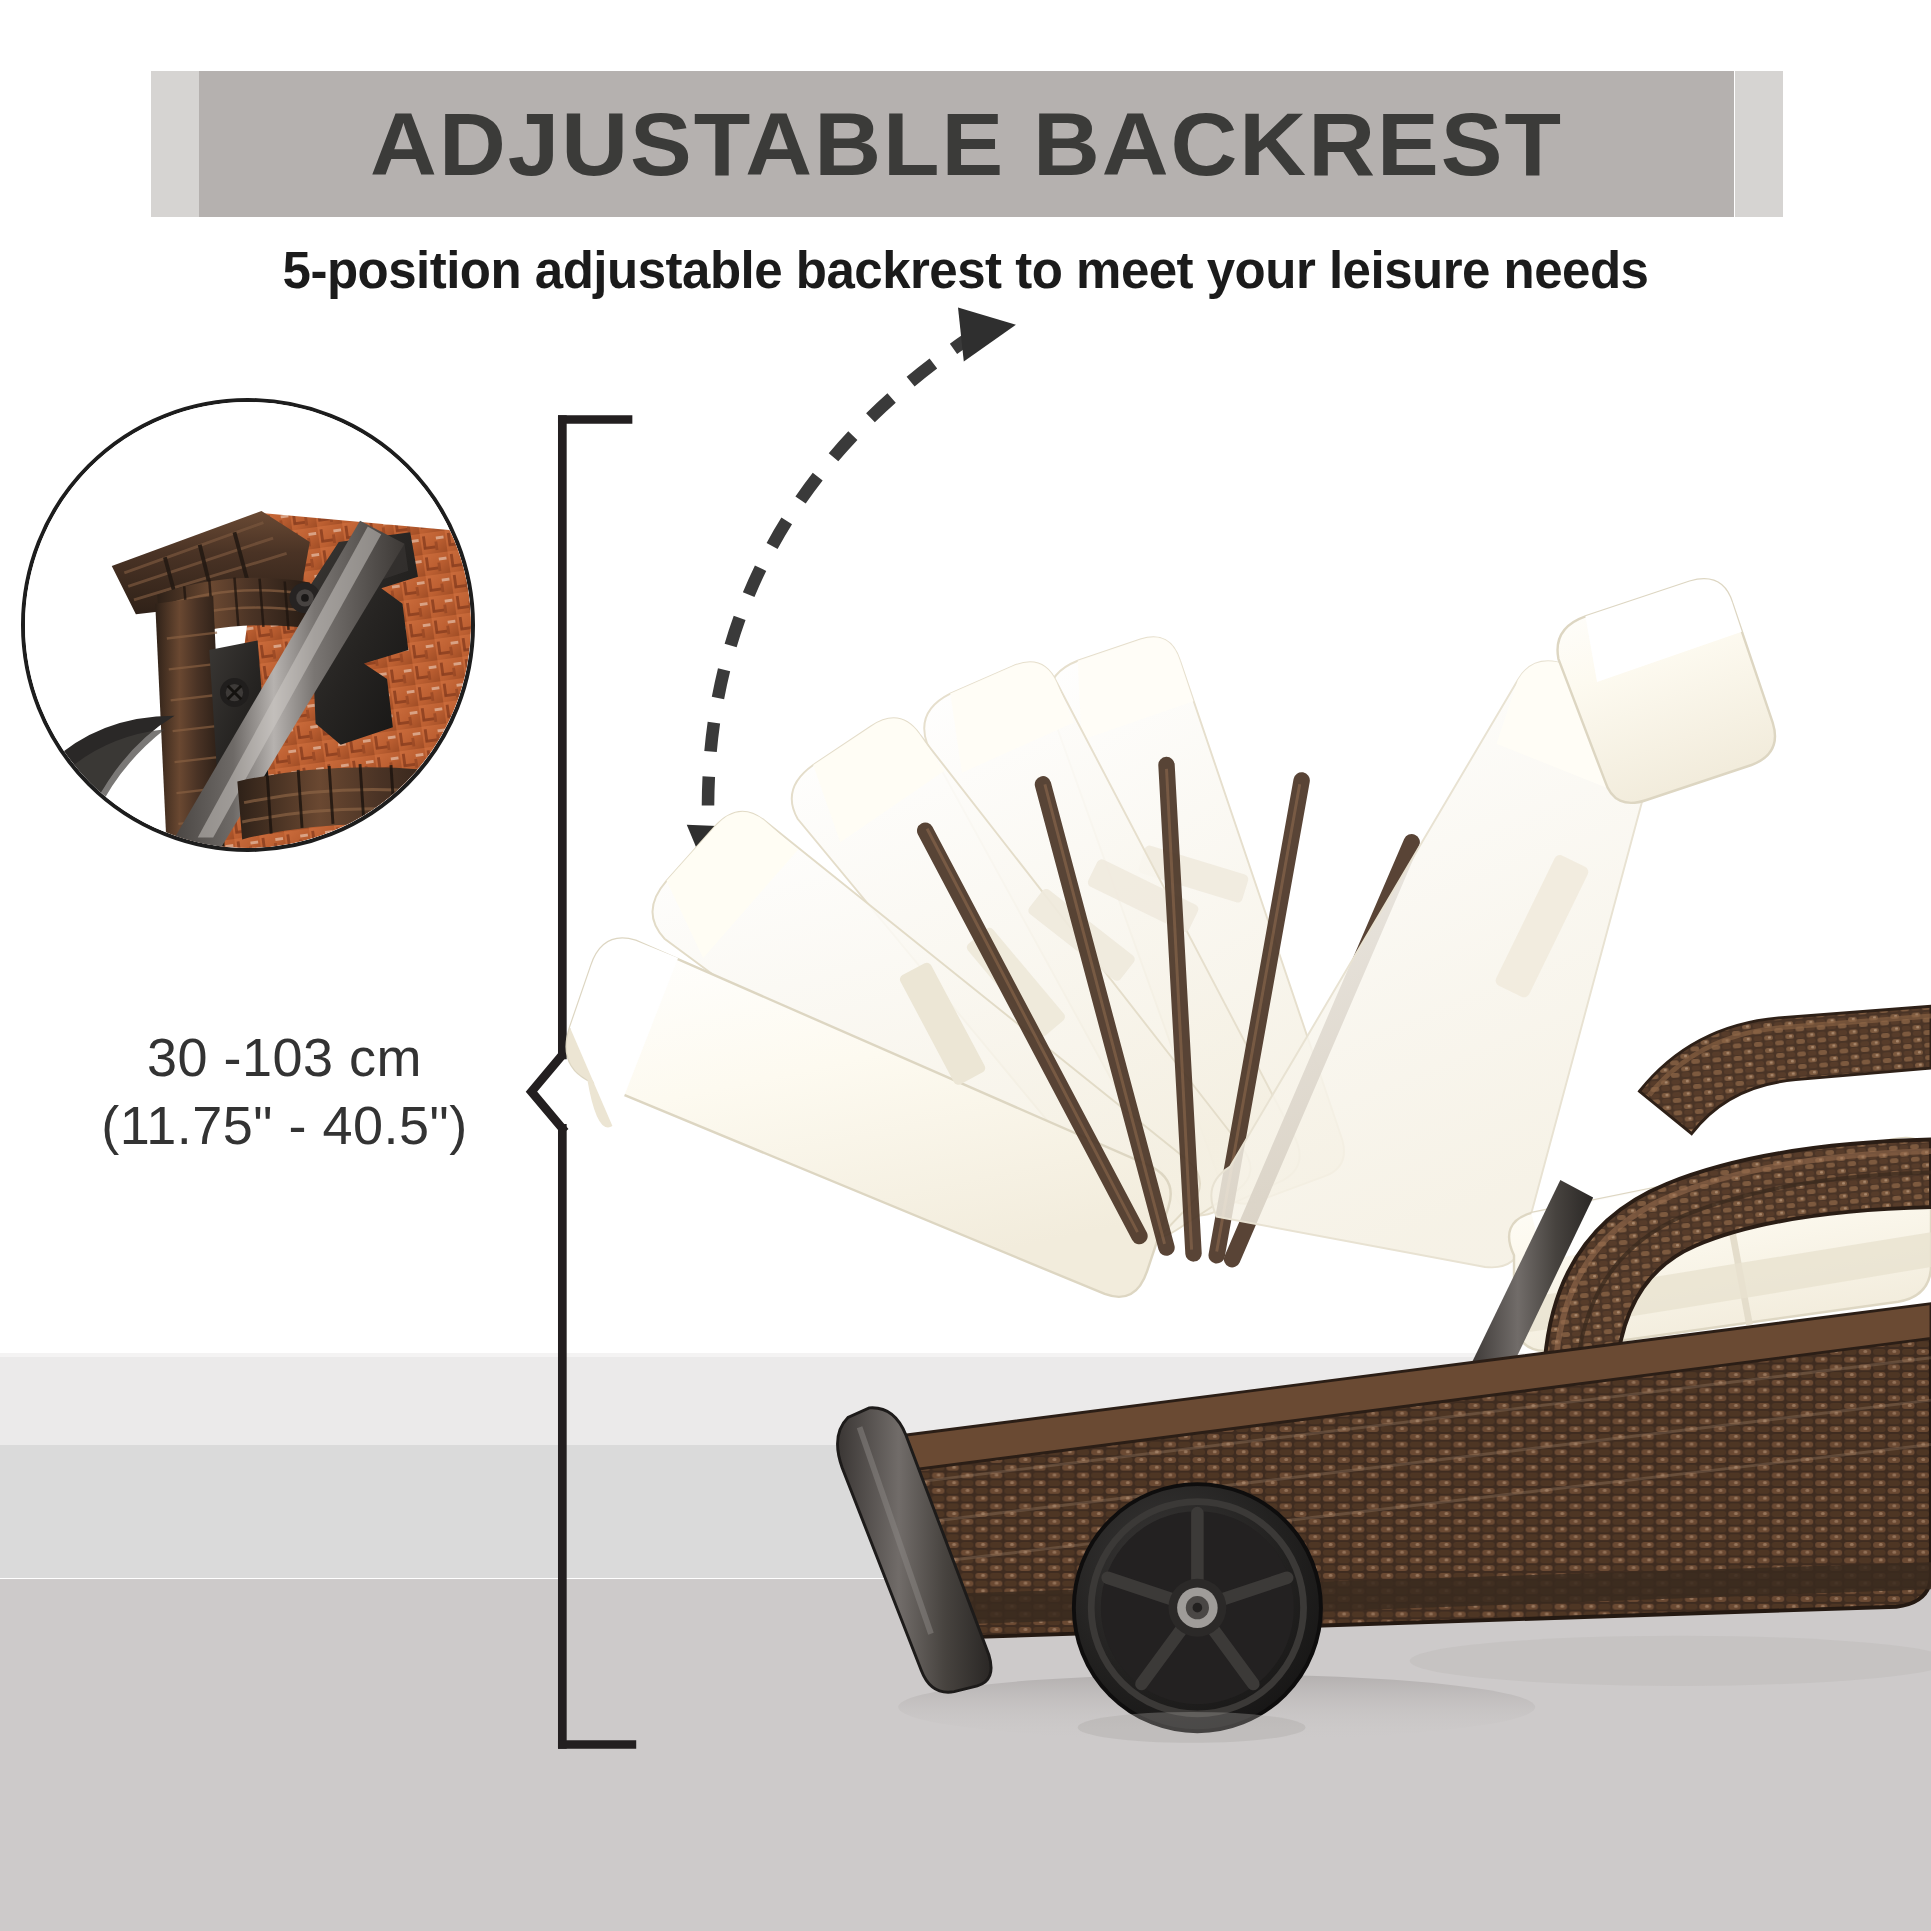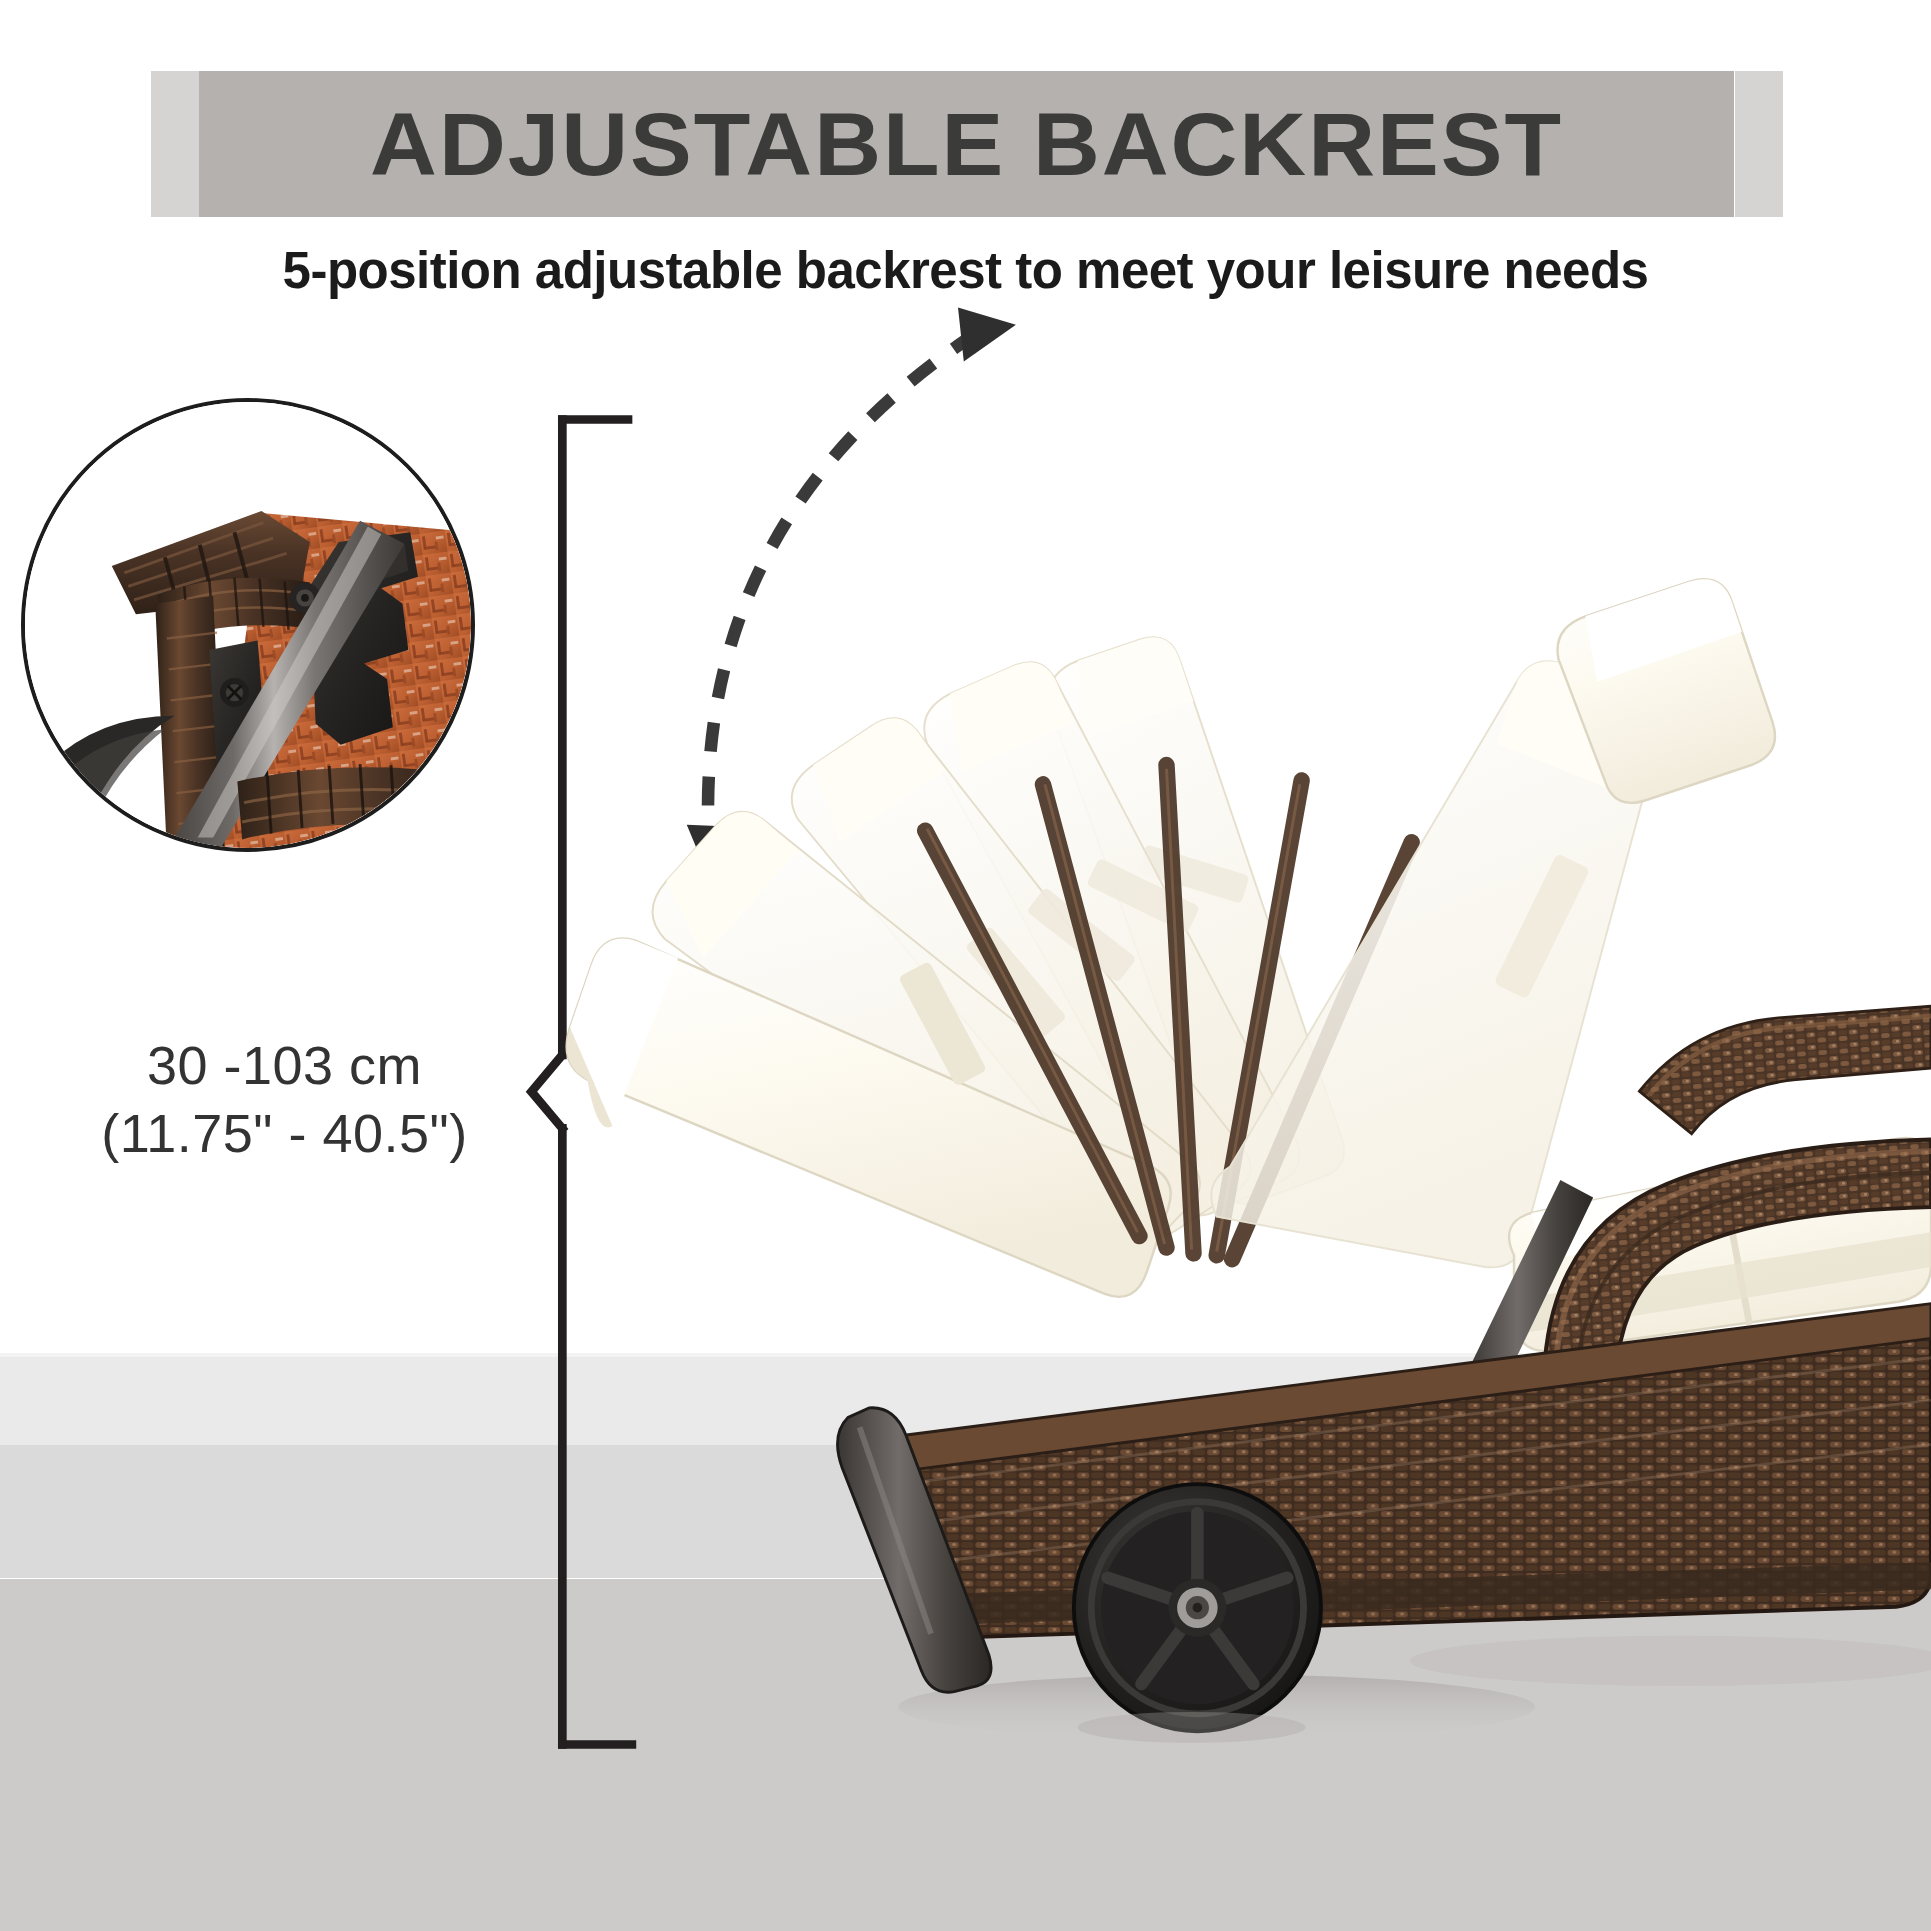--- a/index.html
+++ b/index.html
@@ -37,21 +37,21 @@
     position:absolute;left:0;top:241px;width:1931px;text-align:center;
     font-size:51px;color:#1b1b1b;white-space:nowrap;letter-spacing:-0.5px;font-weight:bold;
   }
 
   
   #dim-bracket{position:absolute;left:537px;top:406px;width:126px;height:1352px;}
 
   
   #dim-label{
     position:absolute;left:53px;top:1023px;width:463px;text-align:center;
-    color:#333;line-height:1.26;font-size:54px;letter-spacing:0.5px;margin-top:8px;
+    color:#333;line-height:1.26;font-size:54px;letter-spacing:0.5px;
   }
   #dim-label .l2{display:block;}
 
   
   #detail-circle{
     position:absolute;left:21px;top:398px;width:454px;height:454px;
     border-radius:50%;overflow:hidden;border:4.8px solid #1d1d1d;
     background:#ffffff;box-sizing:border-box;
   }
   #detail-inner{position:absolute;inset:-4.8px;}

